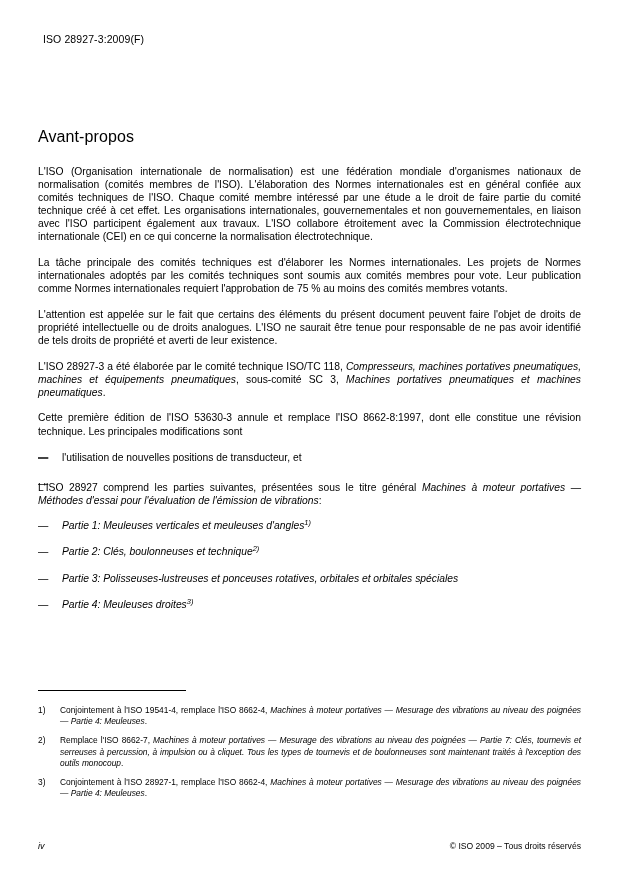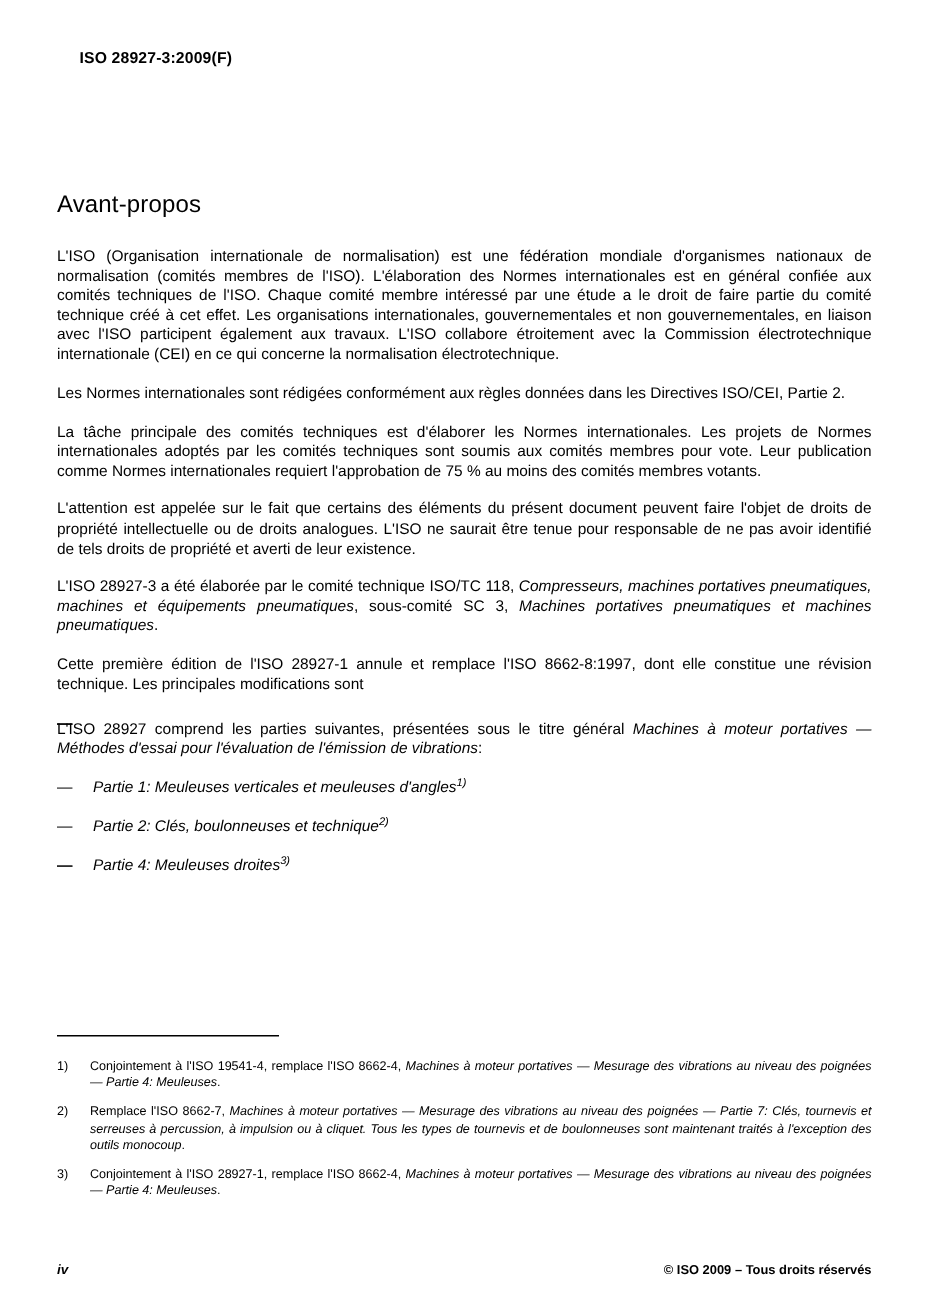--- a/index.html
+++ b/index.html
@@ -14,24 +14,24 @@
   .page {
     position: relative;
     width: 619px;
     height: 877px;
     background: #ffffff;
     overflow: hidden;
     box-sizing: border-box;
   }
   .header {
     position: absolute;
-    left: 53px;
+    left: 43px;
     top: 33px;
     font-size: 10.5px;
-    font-weight: bold;
+    font-weight: normal;
     letter-spacing: 0.1px;
   }
   .content {
     position: absolute;
     left: 38px;
     top: 128px;
     width: 543px;
   }
   h1.section-title {
     font-size: 16px;
@@ -96,21 +96,20 @@
   }
   .footer {
     position: absolute;
     left: 38px;
     right: 38px;
     top: 841px;
     display: flex;
     justify-content: space-between;
     align-items: center;
     font-size: 8.6px;
-    font-weight: bold;
   }
   .footer .page-num {
     font-style: italic;
     font-size: 9px;
   }
   .footer .copyright {
     font-size: 8.6px;
   }
 </style>
 </head>
@@ -119,43 +118,42 @@
 <div class="page">
 
   <div class="header">ISO 28927-3:2009(F)</div>
 
   <div class="content">
 
     <h1 class="section-title">Avant-propos</h1>
 
     <p class="body-par">L'ISO (Organisation internationale de normalisation) est une fédération mondiale d'organismes nationaux de normalisation (comités membres de l'ISO). L'élaboration des Normes internationales est en général confiée aux comités techniques de l'ISO. Chaque comité membre intéressé par une étude a le droit de faire partie du comité technique créé à cet effet. Les organisations internationales, gouvernementales et non gouvernementales, en liaison avec l'ISO participent également aux travaux. L'ISO collabore étroitement avec la Commission électrotechnique internationale (CEI) en ce qui concerne la normalisation électrotechnique.</p>
 
-    <p class="body-par">Les Normes internationales sont rédigées conformément aux règles données dans les Directives ISO/CEI, Partie 2.</p>
 
     <p class="body-par">La tâche principale des comités techniques est d'élaborer les Normes internationales. Les projets de Normes internationales adoptés par les comités techniques sont soumis aux comités membres pour vote. Leur publication comme Normes internationales requiert l'approbation de 75 % au moins des comités membres votants.</p>
 
     <p class="body-par">L'attention est appelée sur le fait que certains des éléments du présent document peuvent faire l'objet de droits de propriété intellectuelle ou de droits analogues. L'ISO ne saurait être tenue pour responsable de ne pas avoir identifié de tels droits de propriété et averti de leur existence.</p>
 
     <p class="body-par"><span>L'ISO 28927-3 a été élaborée par le comité technique ISO/TC 118, </span><i>Compresseurs, machines portatives pneumatiques, machines et équipements pneumatiques</i><span>, sous-comité SC 3, </span><i>Machines portatives pneumatiques et machines pneumatiques</i><span>.</span></p>
 
-    <p class="body-par">Cette première édition de l'ISO 28927-1 annule et remplace l'ISO 8662-8:1997, dont elle constitue une révision technique. Les principales modifications sont</p>
+    <p class="body-par">Cette première édition de l'ISO 53630-3 annule et remplace l'ISO 8662-8:1997, dont elle constitue une révision technique. Les principales modifications sont</p>
 
     <div class="dash-item"><span class="dash">—</span></div>
 
-    <div class="dash-item"><span class="dash">—</span></div>
+    <div class="dash-item"><span class="dash">—</span><span>l'utilisation de nouvelles positions de transducteur, et</span></div>
 
     <div class="dash-item"><span class="dash">—</span></div>
 
     <p class="body-par" style="margin-top:17px;"><span>L'ISO 28927 comprend les parties suivantes, présentées sous le titre général </span><i>Machines à moteur portatives — Méthodes d'essai pour l'évaluation de l'émission de vibrations</i><span>:</span></p>
 
     <div class="dash-item italic-item"><span class="dash" style="font-style:normal;">—</span><span>Partie 1: Meuleuses verticales et meuleuses d'angles</span><sup>1)</sup></div>
 
     <div class="dash-item italic-item"><span class="dash" style="font-style:normal;">—</span><span>Partie 2: Clés, boulonneuses et technique</span><sup>2)</sup></div>
 
-    <div class="dash-item italic-item"><span class="dash" style="font-style:normal;">—</span><sup></sup></div>
+    <div class="dash-item italic-item"><span class="dash" style="font-style:normal;">—</span><span>Partie 3: Polisseuses-lustreuses et ponceuses rotatives, orbitales et orbitales spéciales</span><sup></sup></div>
 
     <div class="dash-item italic-item"><span class="dash" style="font-style:normal;">—</span><span>Partie 4: Meuleuses droites</span><sup>3)</sup></div>
 
   </div>
 
   <div class="footnote-area">
     <div class="fn-rule"></div>
 
     <div class="footnote"><span class="fn-num">1)</span><span>Conjointement à l'ISO 19541-4, remplace l'ISO 8662-4, </span><i>Machines à moteur portatives — Mesurage des vibrations au niveau des poignées — Partie 4: Meuleuses</i><span>.</span></div>
 

